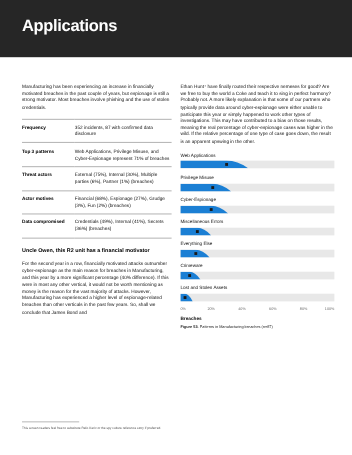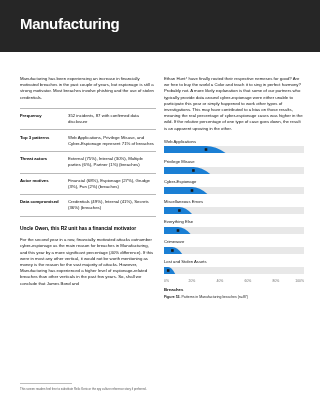--- a/index.html
+++ b/index.html
@@ -93,21 +93,21 @@
     position:absolute;left:20px;top:387px;width:270px;
     font-size:2.9px;line-height:4.4px;color:#555;
   }
 </style>
 </head>
 <body>
 
 <div class="page">
 
   <div class="header">
-    <div class="header-title">Manufacturing</div>
+    <div class="header-title">Applications</div>
   </div>
 
   <div class="col-left">
 
     <p class="body-copy">Manufacturing has been experiencing an increase in financially motivated breaches in the past couple of years, but espionage is still a strong motivator. Most breaches involve phishing and the use of stolen credentials.</p>
 
     <table class="kv-table">
       <tbody>
         <tr>
           <td class="kv-key">Frequency</td>

